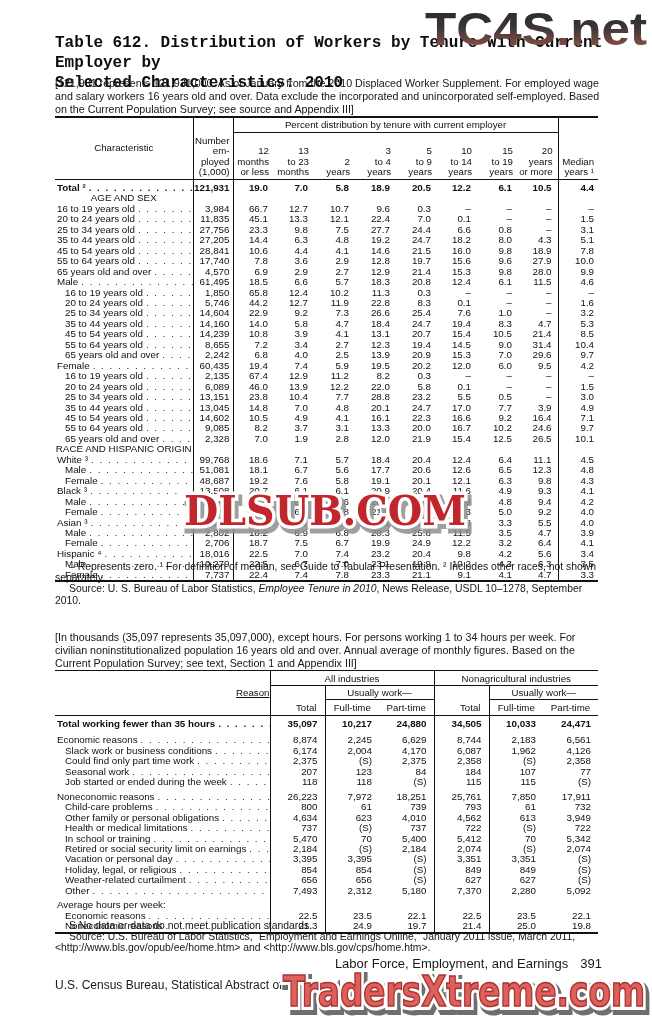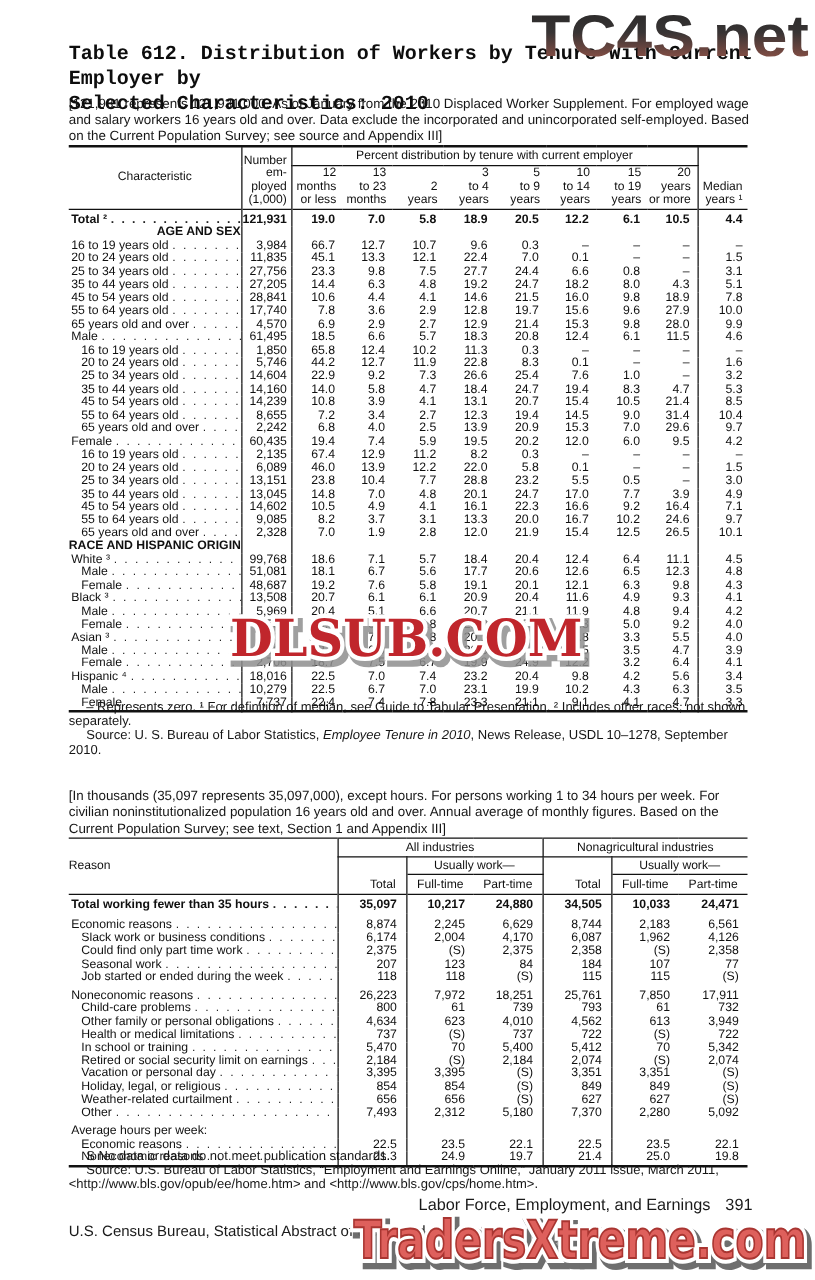--- a/index.html
+++ b/index.html
@@ -21,45 +21,45 @@
   th{font-weight:normal;padding:0;font-size:9.7px;line-height:10.6px;}
   td{padding:0;}
   .pre{white-space:pre-line;}
   .br{border-right:1px solid #111;}
   .br15{border-right:1.5px solid #111;}
   .bb{border-bottom:1px solid #111;}
   
   .h-char{text-align:center;vertical-align:middle;}
   .h-emp{text-align:right;vertical-align:bottom;padding:1px 3px 1px 0;}
   .h-group{text-align:center;vertical-align:middle;height:14px;}
-  .h-col{text-align:right;vertical-align:bottom;padding:1px 5px 1px 0;height:32px;}
+  .h-col{text-align:right;vertical-align:bottom;padding:13px 5px 1px 0;height:32px;}
   .h-med{text-align:right;vertical-align:bottom;padding:1px 4px 1px 0;}
   
-  .h-reason{text-align:left;vertical-align:middle;}
+  .h-reason{text-align:right;vertical-align:middle;text-decoration:underline;}
   .h-grp{text-align:center;vertical-align:bottom;height:14px;}
   .h-usw{text-align:center;vertical-align:bottom;height:13px;}
   .h-sub{text-align:center;vertical-align:bottom;height:14px;padding-bottom:1px;}
   .h-tot{text-align:right;padding-right:8px;}
   
   tbody tr{height:10.45px;}
   tbody td{line-height:10.45px;vertical-align:bottom;}
   #tbl612 tbody tr:first-child td{padding-top:3px;}
   #tbl613 tbody tr:first-child td{padding-top:3px;padding-bottom:2px;}
   .v{text-align:right;padding-right:6px;white-space:nowrap;}
   #tbl612 tbody td:nth-child(2){padding-right:3px;}
   #tbl612 tbody td:nth-child(11){padding-right:4px;}
   #tbl613 .v{padding-right:7px;}
   .b{font-weight:bold;}
   .lbl{overflow:hidden;}
   .lbl .fx{display:flex;align-items:baseline;padding-left:2px;}
   .i1 .fx{padding-left:10px;}
   .txt{white-space:nowrap;}
   .lead{flex:1 1 auto;overflow:hidden;white-space:nowrap;letter-spacing:1.5px;color:#232323;padding-left:3px;}
   .lead::before{content:". . . . . . . . . . . . . . . . . . . . . . . . . . . . . . . . . . . . . . . . . . . . . .";}
-  .sec{text-align:right;white-space:nowrap;font-weight:bold;}
+  .sec{text-align:center;white-space:nowrap;}
   .gap td{padding-top:4px;}
   
   #tbl612 tbody td:nth-child(1),#tbl612 tbody td:nth-child(2),#tbl612 tbody td:nth-child(10){border-right:1px solid #111;}
   #tbl613 tbody td:nth-child(1),#tbl613 tbody td:nth-child(2),#tbl613 tbody td:nth-child(5){border-right:1px solid #111;}
   #tbl613 tbody td:nth-child(4){border-right:1.5px solid #111;}
   
   .tbl-foot{position:absolute;left:55px;width:548px;font-size:10.4px;line-height:11.2px;color:#161616;}
   #t612-foot{top:561px;}
   #t613-foot{top:920px;}
   .fn-ind{text-indent:14px;}

